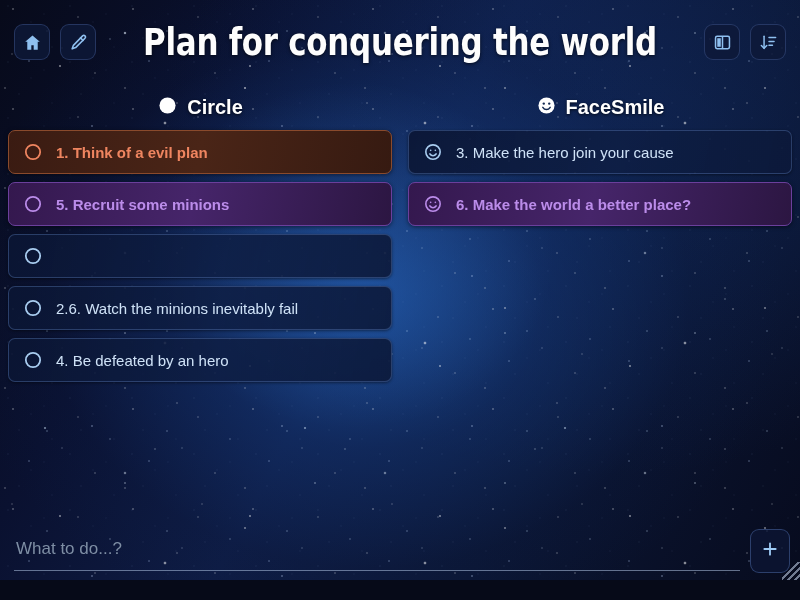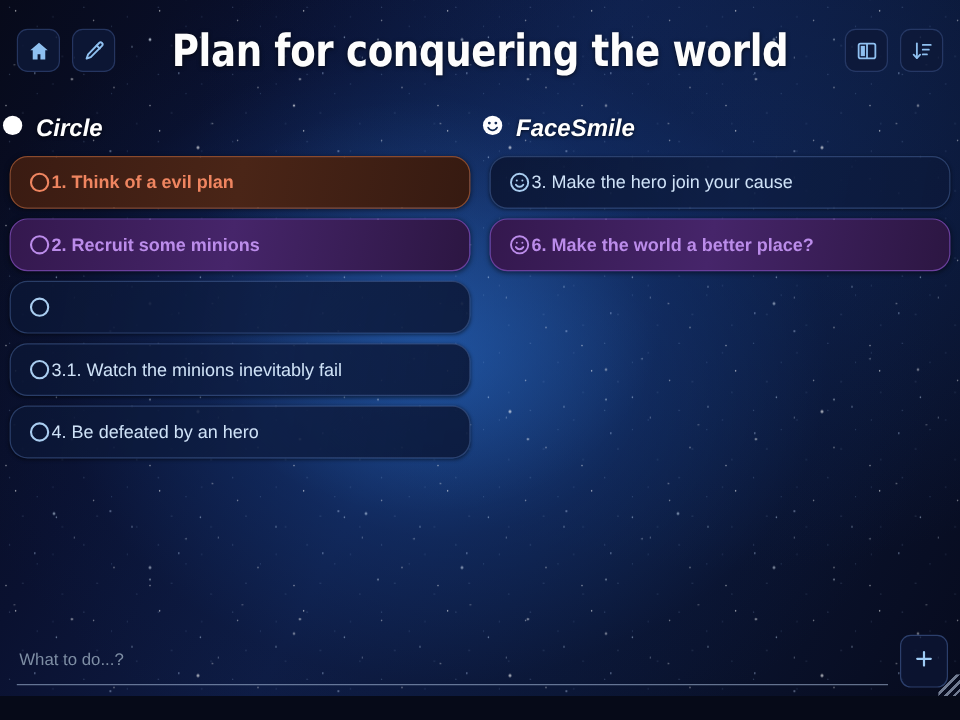--- a/index.html
+++ b/index.html
@@ -134,39 +134,39 @@
     position: absolute;
     top: 84px; left: 0; right: 0; bottom: 58px;
     display: flex;
   }
   .column { width: 400px; position: relative; }
 
   .col-head {
     height: 46px;
     display: flex;
     align-items: center;
-    justify-content: flex-start;
+    justify-content: center;
     gap: 9px;
-    font-style: italic;
   }
   .col-head-label {
     font-size: 20px;
     font-weight: bold;
     color: #ffffff;
     text-shadow: 0 1px 3px rgba(0,0,0,0.7);
   }
 
   .cards { padding: 0 8px; display: flex; flex-direction: column; gap: 8px; }
 
   .card {
     height: 44px;
-    border-radius: 15px;
+    border-radius: 7px;
     display: flex;
     align-items: center;
     padding: 12px 14px;
+    gap: 13px;
     cursor: pointer;
     border: 1px solid rgba(110,145,210,0.32);
     background: linear-gradient(100deg, rgba(11,22,52,0.90) 0%, rgba(14,30,68,0.86) 55%, rgba(12,25,58,0.90) 100%);
     box-shadow: 0 1px 3px rgba(0,0,0,0.45);
   }
   .card-text {
     font-size: 15px;
     color: #cfe2f7;
     white-space: nowrap;
     overflow: hidden;
@@ -201,21 +201,21 @@
   }
   .todo-input-wrap { flex: 1 1 auto; position: relative; height: 40px; }
   .todo-input {
     width: 100%;
     height: 100%;
     background: transparent;
     border: none;
     border-bottom: 1px solid rgba(175,195,225,0.55);
     outline: none;
     color: #e6eefc;
-    font-size: 14px;
+    font-size: 17px;
     font-family: "Liberation Sans", sans-serif;
     padding: 0 2px 4px 2px;
   }
   .todo-input::placeholder { color: #7e8ea4; opacity: 1; }
 
   .add-btn {
     flex: 0 0 auto;
     width: 40px; height: 44px;
     border-radius: 9px;
     background: rgba(13,23,54,0.70);
@@ -317,38 +317,38 @@
             </span>
             <span class="card-text">1. Think of a evil plan</span>
           </div>
 
           <div class="card theme-purple">
             <span class="card-icon">
               <svg width="20" height="20" viewBox="0 0 24 24" fill="none" stroke="#bb8cea" stroke-width="2.1" aria-hidden="true">
                 <circle cx="12" cy="12" r="8.6"></circle>
               </svg>
             </span>
-            <span class="card-text">2. Recruit some minions</span>
+            <span class="card-text">5. Recruit some minions</span>
           </div>
 
           <div class="card">
             <span class="card-icon">
               <svg width="20" height="20" viewBox="0 0 24 24" fill="none" stroke="#a9cdf0" stroke-width="2.1" aria-hidden="true">
                 <circle cx="12" cy="12" r="8.6"></circle>
               </svg>
             </span>
           </div>
 
           <div class="card">
             <span class="card-icon">
               <svg width="20" height="20" viewBox="0 0 24 24" fill="none" stroke="#a9cdf0" stroke-width="2.1" aria-hidden="true">
                 <circle cx="12" cy="12" r="8.6"></circle>
               </svg>
             </span>
-            <span class="card-text">3.1. Watch the minions inevitably fail</span>
+            <span class="card-text">2.6. Watch the minions inevitably fail</span>
           </div>
 
           <div class="card">
             <span class="card-icon">
               <svg width="20" height="20" viewBox="0 0 24 24" fill="none" stroke="#a9cdf0" stroke-width="2.1" aria-hidden="true">
                 <circle cx="12" cy="12" r="8.6"></circle>
               </svg>
             </span>
             <span class="card-text">4. Be defeated by an hero</span>
           </div>

